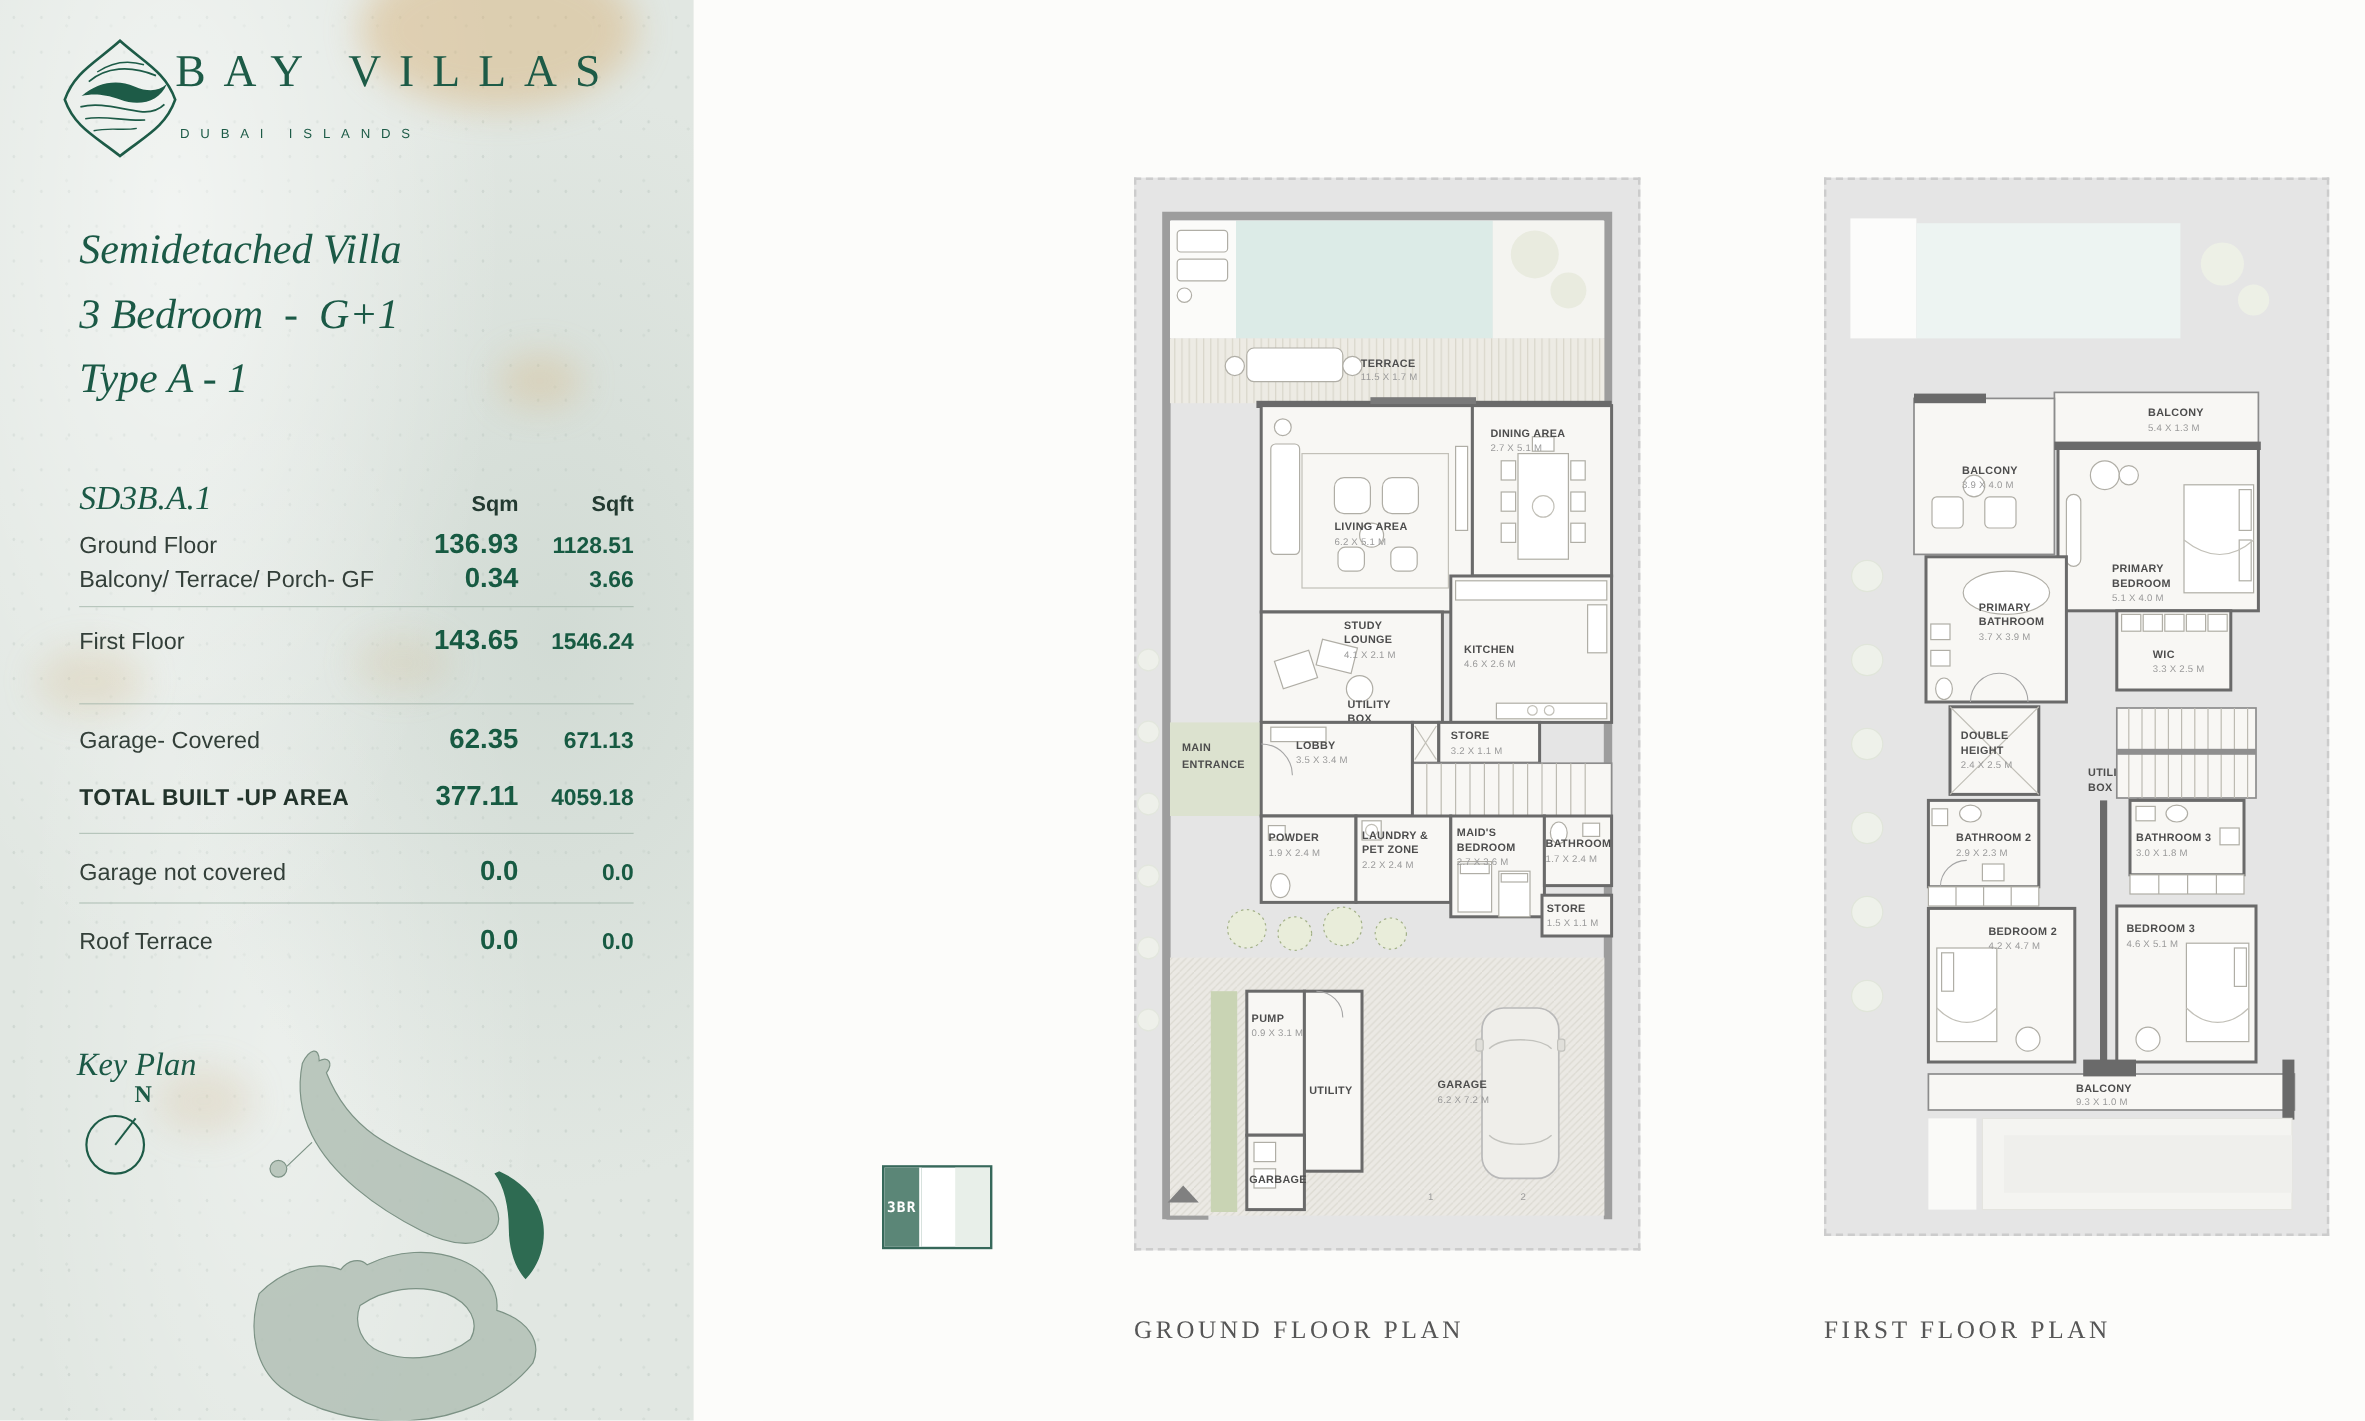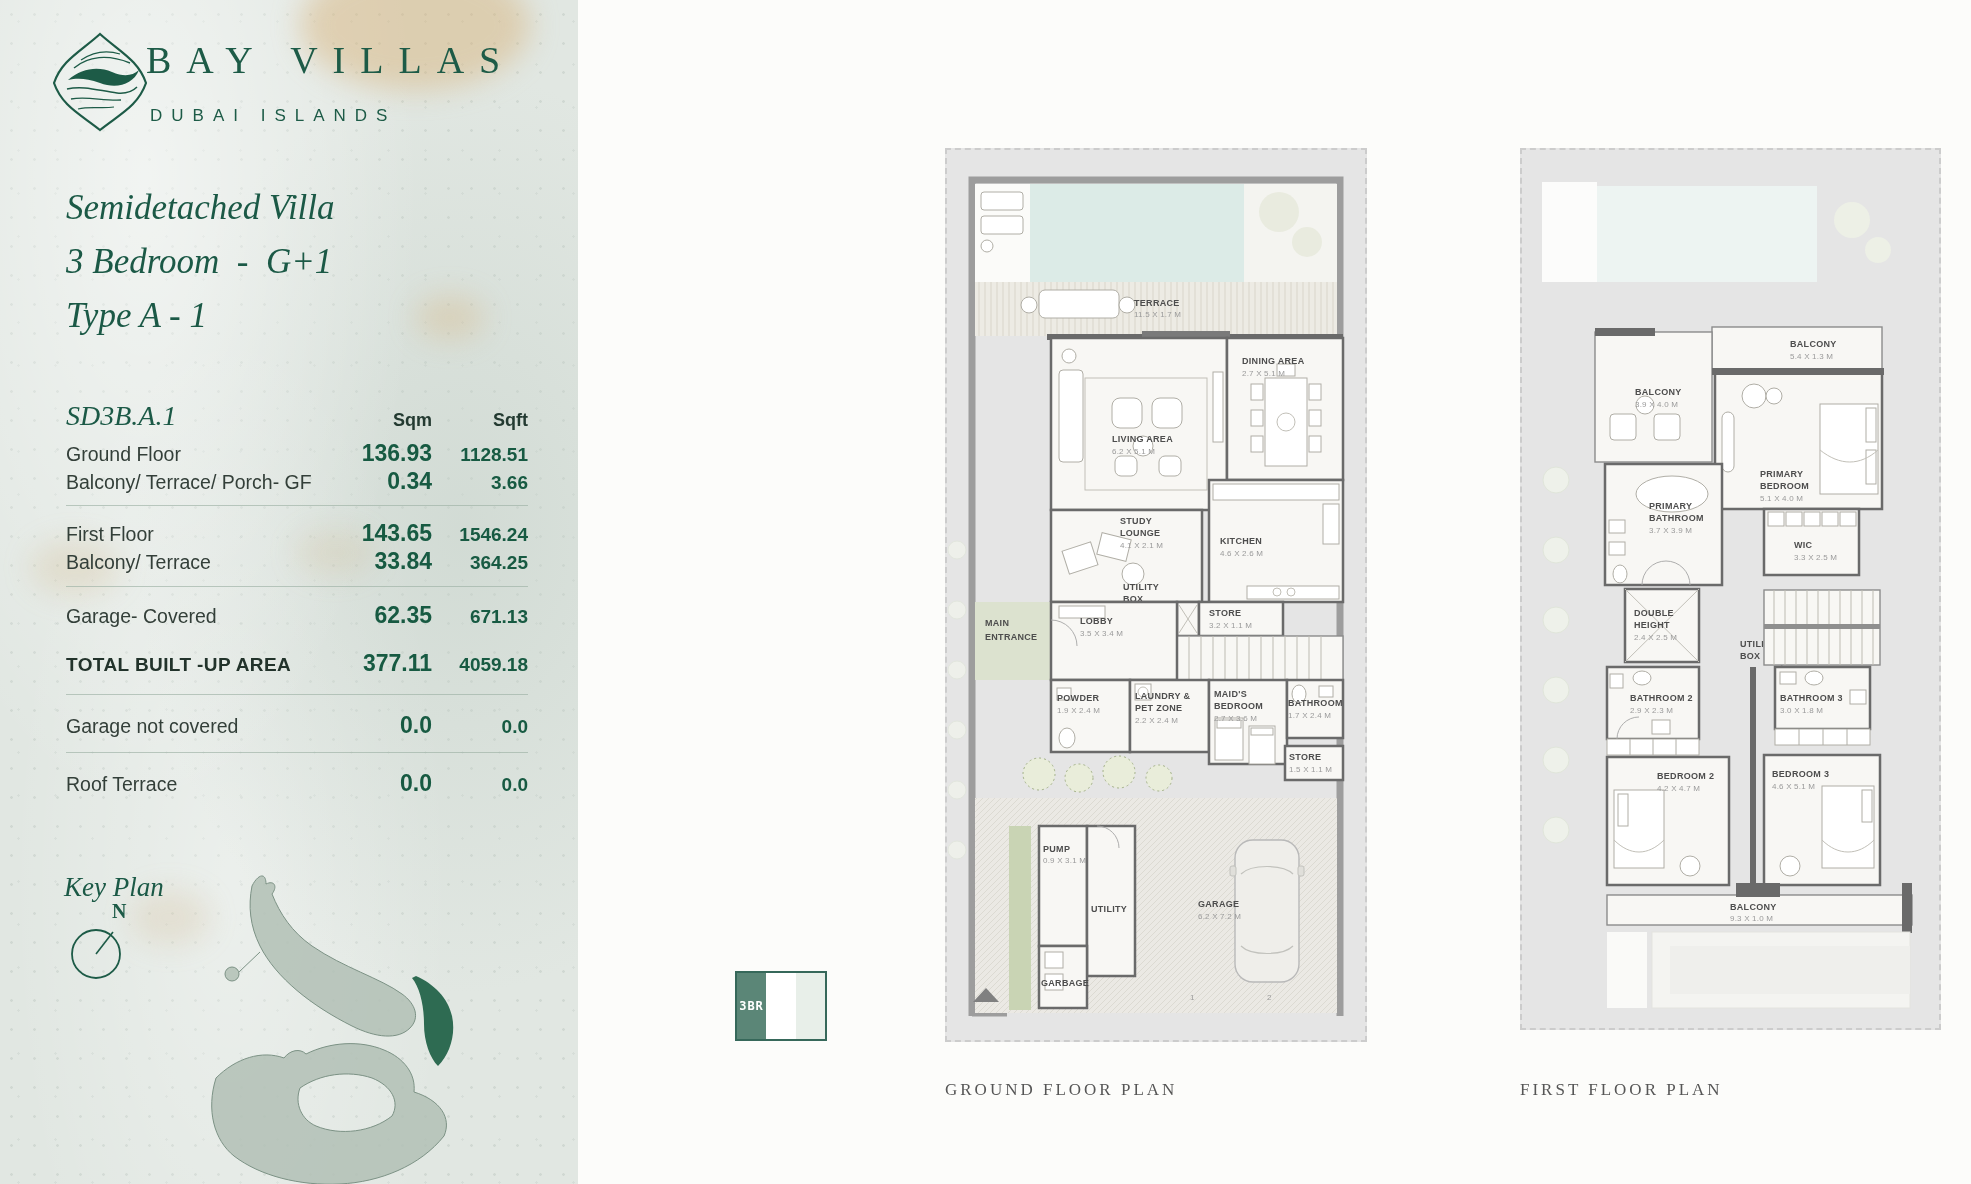--- a/index.html
+++ b/index.html
@@ -17,21 +17,21 @@
     background-size:100% 100%,100% 100%,100% 100%,23px 29px,37px 43px;}
   .blotch{position:absolute;border-radius:50%;filter:blur(14px);pointer-events:none;}
   .b1{left:300px;top:-40px;width:230px;height:130px;background:rgba(214,176,116,.45);}
   .b2{left:415px;top:295px;width:70px;height:45px;background:rgba(214,176,116,.30);}
   .b3{left:30px;top:540px;width:90px;height:55px;background:rgba(206,172,118,.22);}
   .b4{left:295px;top:530px;width:80px;height:45px;background:rgba(206,172,118,.18);}
   .b5{left:130px;top:890px;width:80px;height:55px;background:rgba(206,172,118,.20);}
   #brand-name{position:absolute;left:146px;top:38px;font-family:"Liberation Serif",serif;
     font-size:38px;color:#1d5b47;letter-spacing:15px;font-weight:400;}
   #brand-tag{position:absolute;left:150px;top:106px;font-family:"Liberation Sans",sans-serif;
-    font-size:17px;color:#1d5b47;letter-spacing:9px;}
+    font-size:11px;color:#1d5b47;letter-spacing:9px;}
   #logo{position:absolute;left:40px;top:28px;}
 
   .head-line{position:absolute;left:66px;font-family:"Liberation Serif",serif;font-style:italic;
     font-size:35px;color:#1b5946;white-space:pre;}
   #head1{top:188px;} #head2{top:242px;} #head3{top:296px;}
   #head-code{position:absolute;left:66px;top:356px;font-family:"Liberation Serif",serif;
     font-style:italic;font-size:28px;color:#1b5946;margin-top:44px;}
 
   
   .trow{position:absolute;left:66px;width:462px;display:flex;align-items:baseline;}
@@ -42,22 +42,22 @@
   .trow.total .lbl{font-weight:bold;color:#22332b;letter-spacing:.4px;font-size:19px;}
   .tdiv{position:absolute;left:66px;width:462px;height:1px;background:#9db0a5;opacity:.65;}
 
   #keyplan-title{position:absolute;left:64px;top:872px;font-family:"Liberation Serif",serif;
     font-style:italic;font-size:27px;color:#1b5946;}
 
   
   .planbox{position:absolute;border:2px dashed #cccccc;background:#e5e5e5;}
   #gplan-box{left:945px;top:148px;width:418px;height:890px;}
   #fplan-box{left:1520px;top:148px;width:417px;height:878px;}
-  .plan-caption{position:absolute;font-family:"Liberation Serif",serif;font-size:17px;
-    letter-spacing:3px;color:#565656;}
+  .plan-caption{position:absolute;font-family:"Liberation Serif",serif;font-size:21px;
+    letter-spacing:3px;color:#565656;margin-top:16px;}
   #gplan-cap{left:945px;top:1080px;}
   #fplan-cap{left:1520px;top:1080px;}
 
   
   #legend{position:absolute;left:735px;top:971px;width:92px;height:70px;display:flex;
     border:2px solid #36685a;box-sizing:border-box;background:#fff;gap:28px;}
   #legend .cellA{width:50%;background:#5b8677;color:#ffffff;display:flex;align-items:center;
     justify-content:center;font-family:"DejaVu Sans Mono",monospace;font-size:12px;
     font-weight:bold;letter-spacing:1px;border-right:2px solid #ffffff;}
   #legend .cellB{width:50%;background:#e8efe9;}
@@ -114,25 +114,20 @@
     <div class="trow" style="top:468px">
       <span class="lbl">Balcony/ Terrace/ Porch- GF</span>
       <span class="v1">0.34</span>
       <span class="v2">3.66</span>
     </div>
     <div class="tdiv" style="top:505px"></div>
     <div class="trow" style="top:520px">
       <span class="lbl">First Floor</span>
       <span class="v1">143.65</span>
       <span class="v2">1546.24</span>
-    </div>
-    <div class="trow" style="top:548px">
-      <span class="lbl">Balcony/ Terrace</span>
-      <span class="v1">33.84</span>
-      <span class="v2">364.25</span>
     </div>
     <div class="tdiv" style="top:586px"></div>
     <div class="trow" style="top:602px">
       <span class="lbl">Garage- Covered</span>
       <span class="v1">62.35</span>
       <span class="v2">671.13</span>
     </div>
     <div class="trow total" style="top:650px">
       <span class="lbl">TOTAL BUILT -UP AREA</span>
       <span class="v1">377.11</span>

